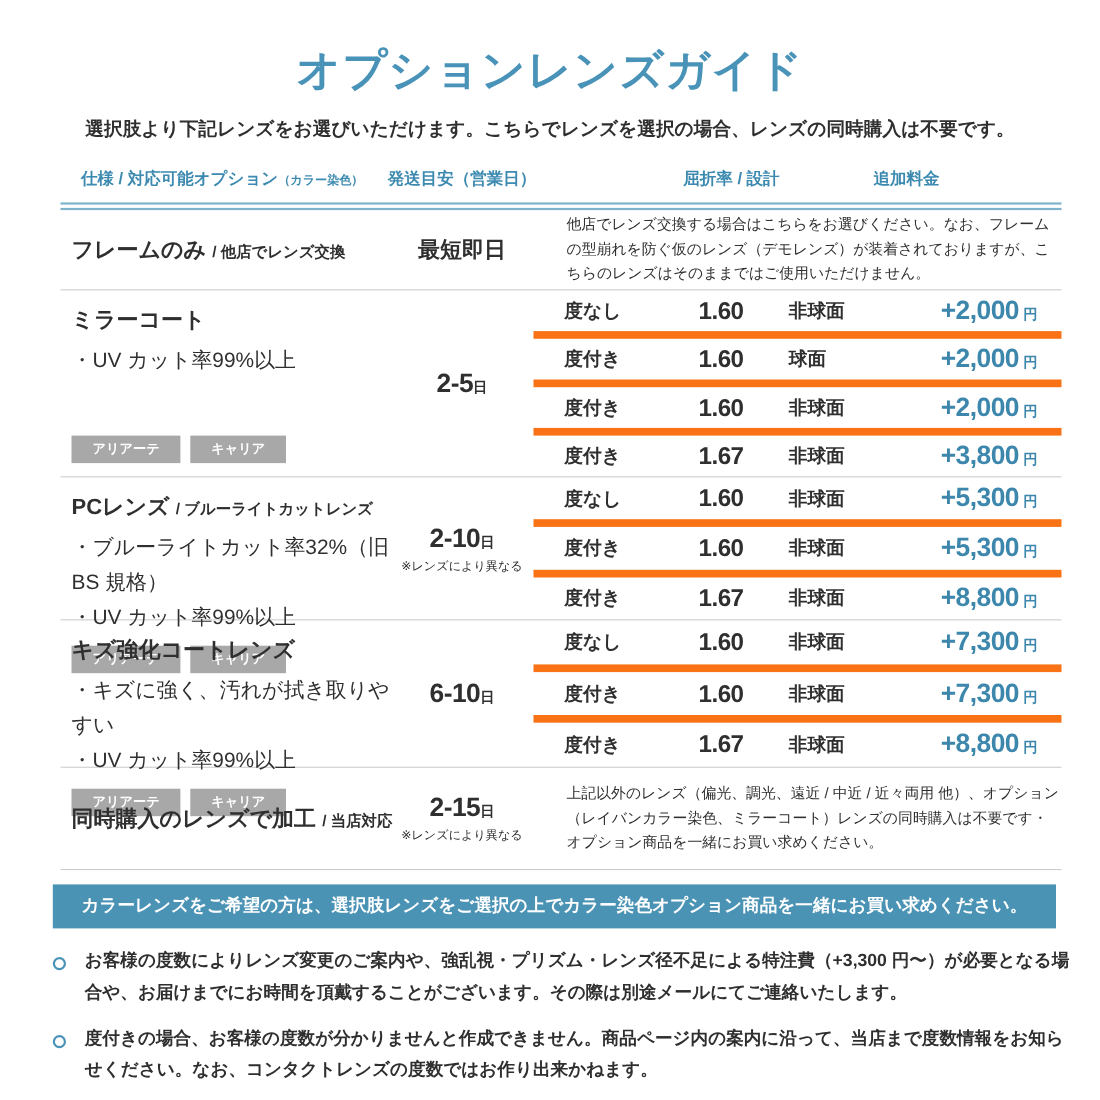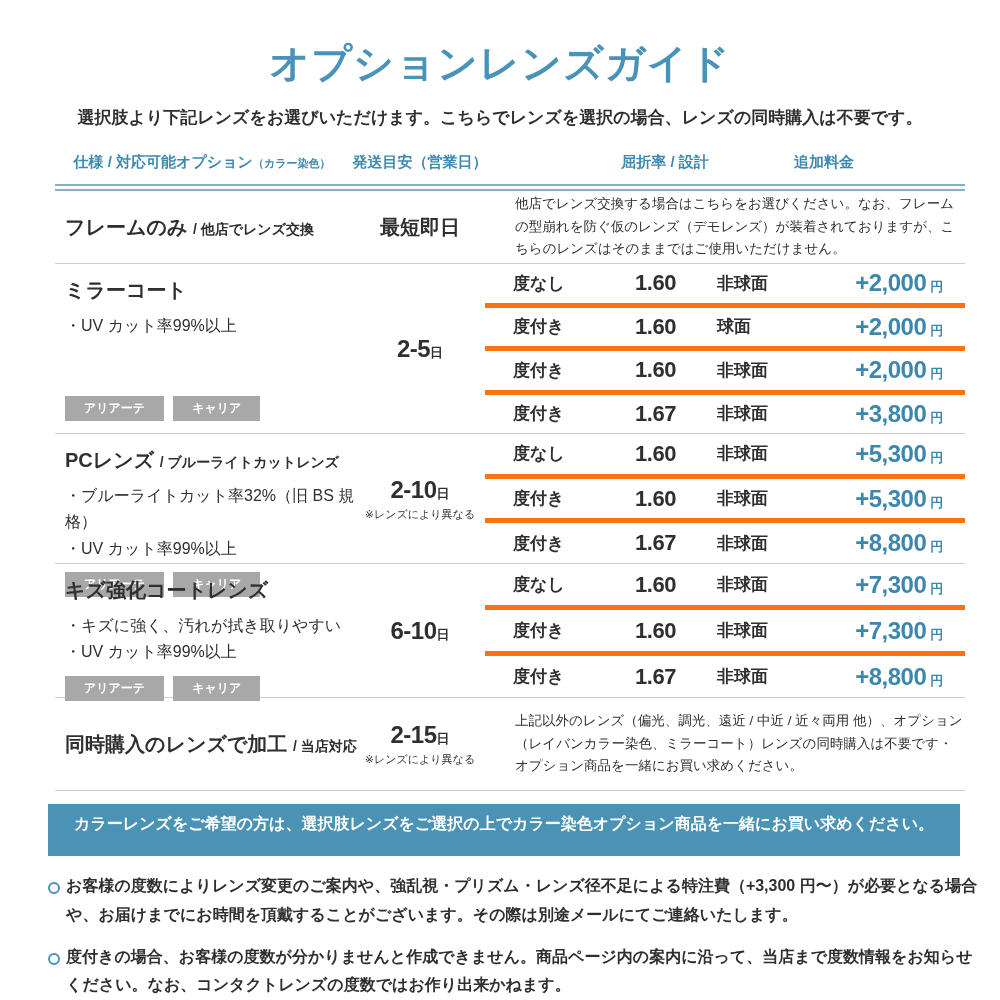--- a/index.html
+++ b/index.html
@@ -31,43 +31,43 @@
 
   .trow { display:flex; border-bottom:1px solid #cccccc; box-sizing:border-box; }
   .c-spec { width:300px; box-sizing:border-box; padding:13px 0 12px 10px; display:flex; flex-direction:column; }
   .c-ship { width:130px; display:flex; flex-direction:column; align-items:center; justify-content:center; text-align:center; }
   .c-right { flex:1; display:flex; flex-direction:column; }
   .c-right.note-cell { justify-content:center; padding:8px 0 8px 30px; font-size:13.5px; font-weight:normal; line-height:1.7; box-sizing:border-box; }
   .v-center { justify-content:center; }
 
   .rtitle { font-size:20px; font-weight:bold; white-space:nowrap; }
   .rtitle .suf { font-size:14px; }
-  .bullets { margin:9px 0 0; padding:0; list-style:none; font-size:16px; line-height:1.65; font-weight:normal; }
+  .bullets { margin:9px 0 0; padding:0; list-style:none; font-size:19px; line-height:1.65; font-weight:normal; }
   .badges { margin-top:auto; padding-top:10px; display:flex; gap:9px; }
   .badge { background:#a8a8a8; color:#ffffff; font-size:12px; font-weight:bold; padding:4px 19px; }
 
   .ship-word { font-size:20px; font-weight:bold; }
   .ship-num  { font-size:24px; font-weight:bold; letter-spacing:-0.5px; }
   .ship-unit { font-size:13px; font-weight:bold; }
   .ship-note { font-size:11px; font-weight:normal; margin-top:3px; }
 
   .subrow { flex:1; display:flex; align-items:center; padding-left:28px; box-sizing:border-box; }
-  .subrow + .subrow { border-top:5px solid #f97316; }
+  .subrow + .subrow { border-top:7px solid #f97316; }
   .opt-power  { width:95px;  font-size:17px; font-weight:bold; }
   .opt-index  { width:95px;  font-size:22px; font-weight:bold; text-align:center; letter-spacing:-0.5px; }
   .opt-design { width:130px; font-size:17px; font-weight:bold; padding-left:14px; box-sizing:border-box; }
   .opt-price  { flex:1; text-align:center; color:#3d87ad; font-weight:bold; font-size:24px; letter-spacing:-0.5px; white-space:nowrap; }
   .opt-yen    { font-size:13px; margin-left:4px; font-weight:bold; }
 
   .banner {
-    margin:13px 0 0 -7px; width:912px; height:52px; line-height:40px;
+    margin:13px 0 0 -7px; width:912px; height:40px; line-height:40px;
     background:#4b93b5; color:#ffffff; font-weight:bold; font-size:16px; text-align:center;
   }
   .footnotes { margin:16px 0 0 -7px; width:930px; }
-  .fnote { display:flex; gap:6px; margin-top:13px; font-size:16px; font-weight:bold; line-height:1.8; color:#2f2f2f; }
+  .fnote { display:flex; gap:17px; margin-top:13px; font-size:16px; font-weight:bold; line-height:1.8; color:#2f2f2f; }
   .fnote .dot { flex:0 0 auto; width:8px; height:8px; border:2px solid #4a93b8; border-radius:50%; margin-top:10px; background:#fff; }
 </style>
 </head>
 <body>
 
 <div class="page-title">オプションレンズガイド</div>
 <div class="page-subtitle">選択肢より下記レンズをお選びいただけます。こちらでレンズを選択の場合、レンズの同時購入は不要です。</div>
 
 <div class="content">
 

